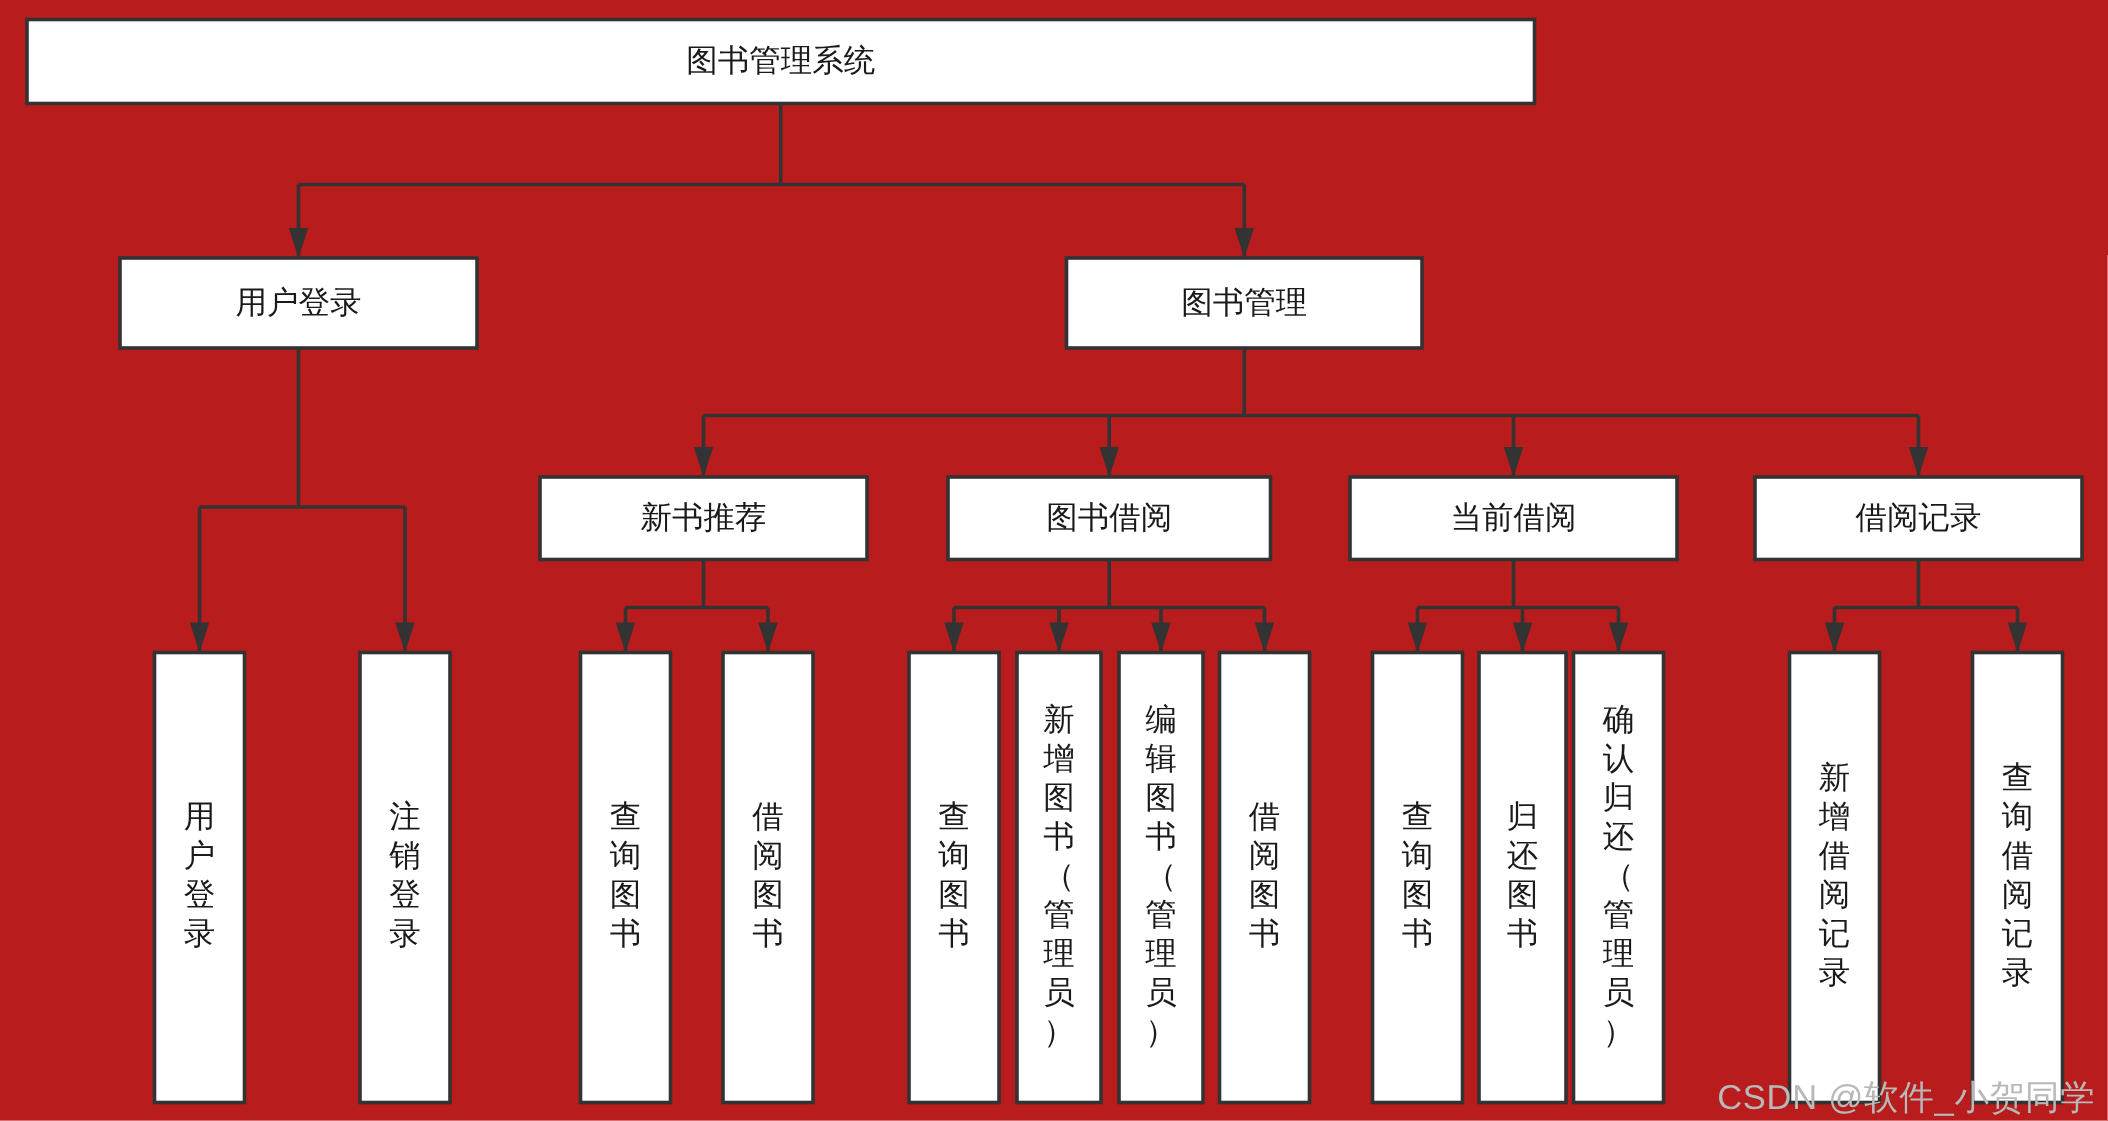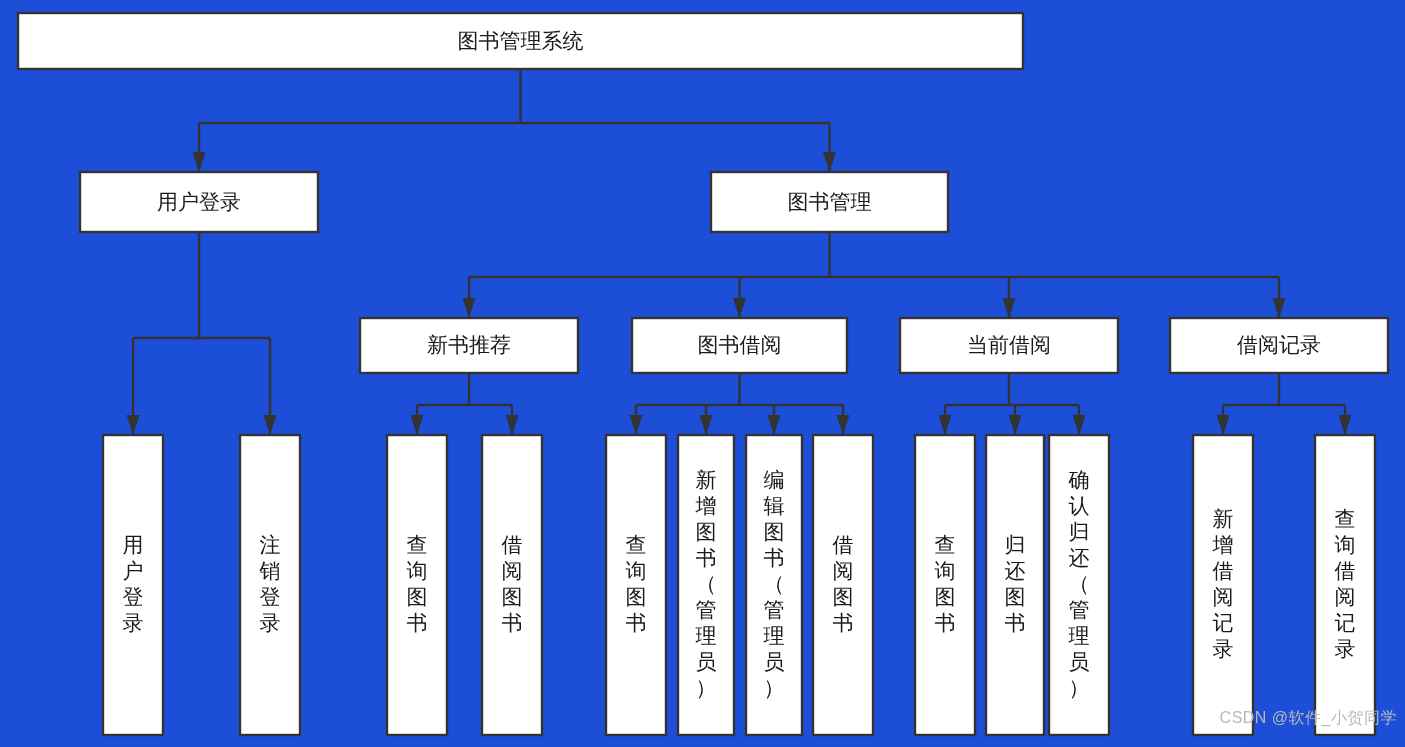--- a/index.html
+++ b/index.html
@@ -11,21 +11,21 @@
     width: 1405px;
     height: 747px;
     font-family: "Liberation Sans", "DejaVu Sans", sans-serif;
     overflow: hidden;
     position: relative;
   }
   #diagram-root {
     position: relative;
     width: 1405px;
     height: 747px;
-    background: #1d4ed8;
+    background: #b91c1c;
   }
   svg#tree-svg {
     position: absolute;
     left: 0;
     top: 0;
     width: 1405px;
     height: 747px;
     display: block;
   }
   .node-box {
@@ -53,23 +53,23 @@
   .node-label-v-char {
     font-family: "Liberation Sans", "DejaVu Sans", sans-serif;
     font-size: 21px;
     fill: #1a1a1a;
     text-anchor: middle;
     dominant-baseline: middle;
   }
   .watermark {
     position: absolute;
     right: 8px;
-    bottom: 18px;
-    font-family: "Liberation Sans", "DejaVu Sans", sans-serif;
-    font-size: 16px;
+    bottom: 0;
+    font-family: "Liberation Sans", "DejaVu Sans", sans-serif;
+    font-size: 23px;
     color: #b8b8b8;
     white-space: nowrap;
     letter-spacing: 0.5px;
     user-select: none;
   }
 </style>
 </head>
 <body>
 
 <div id="diagram-root">

